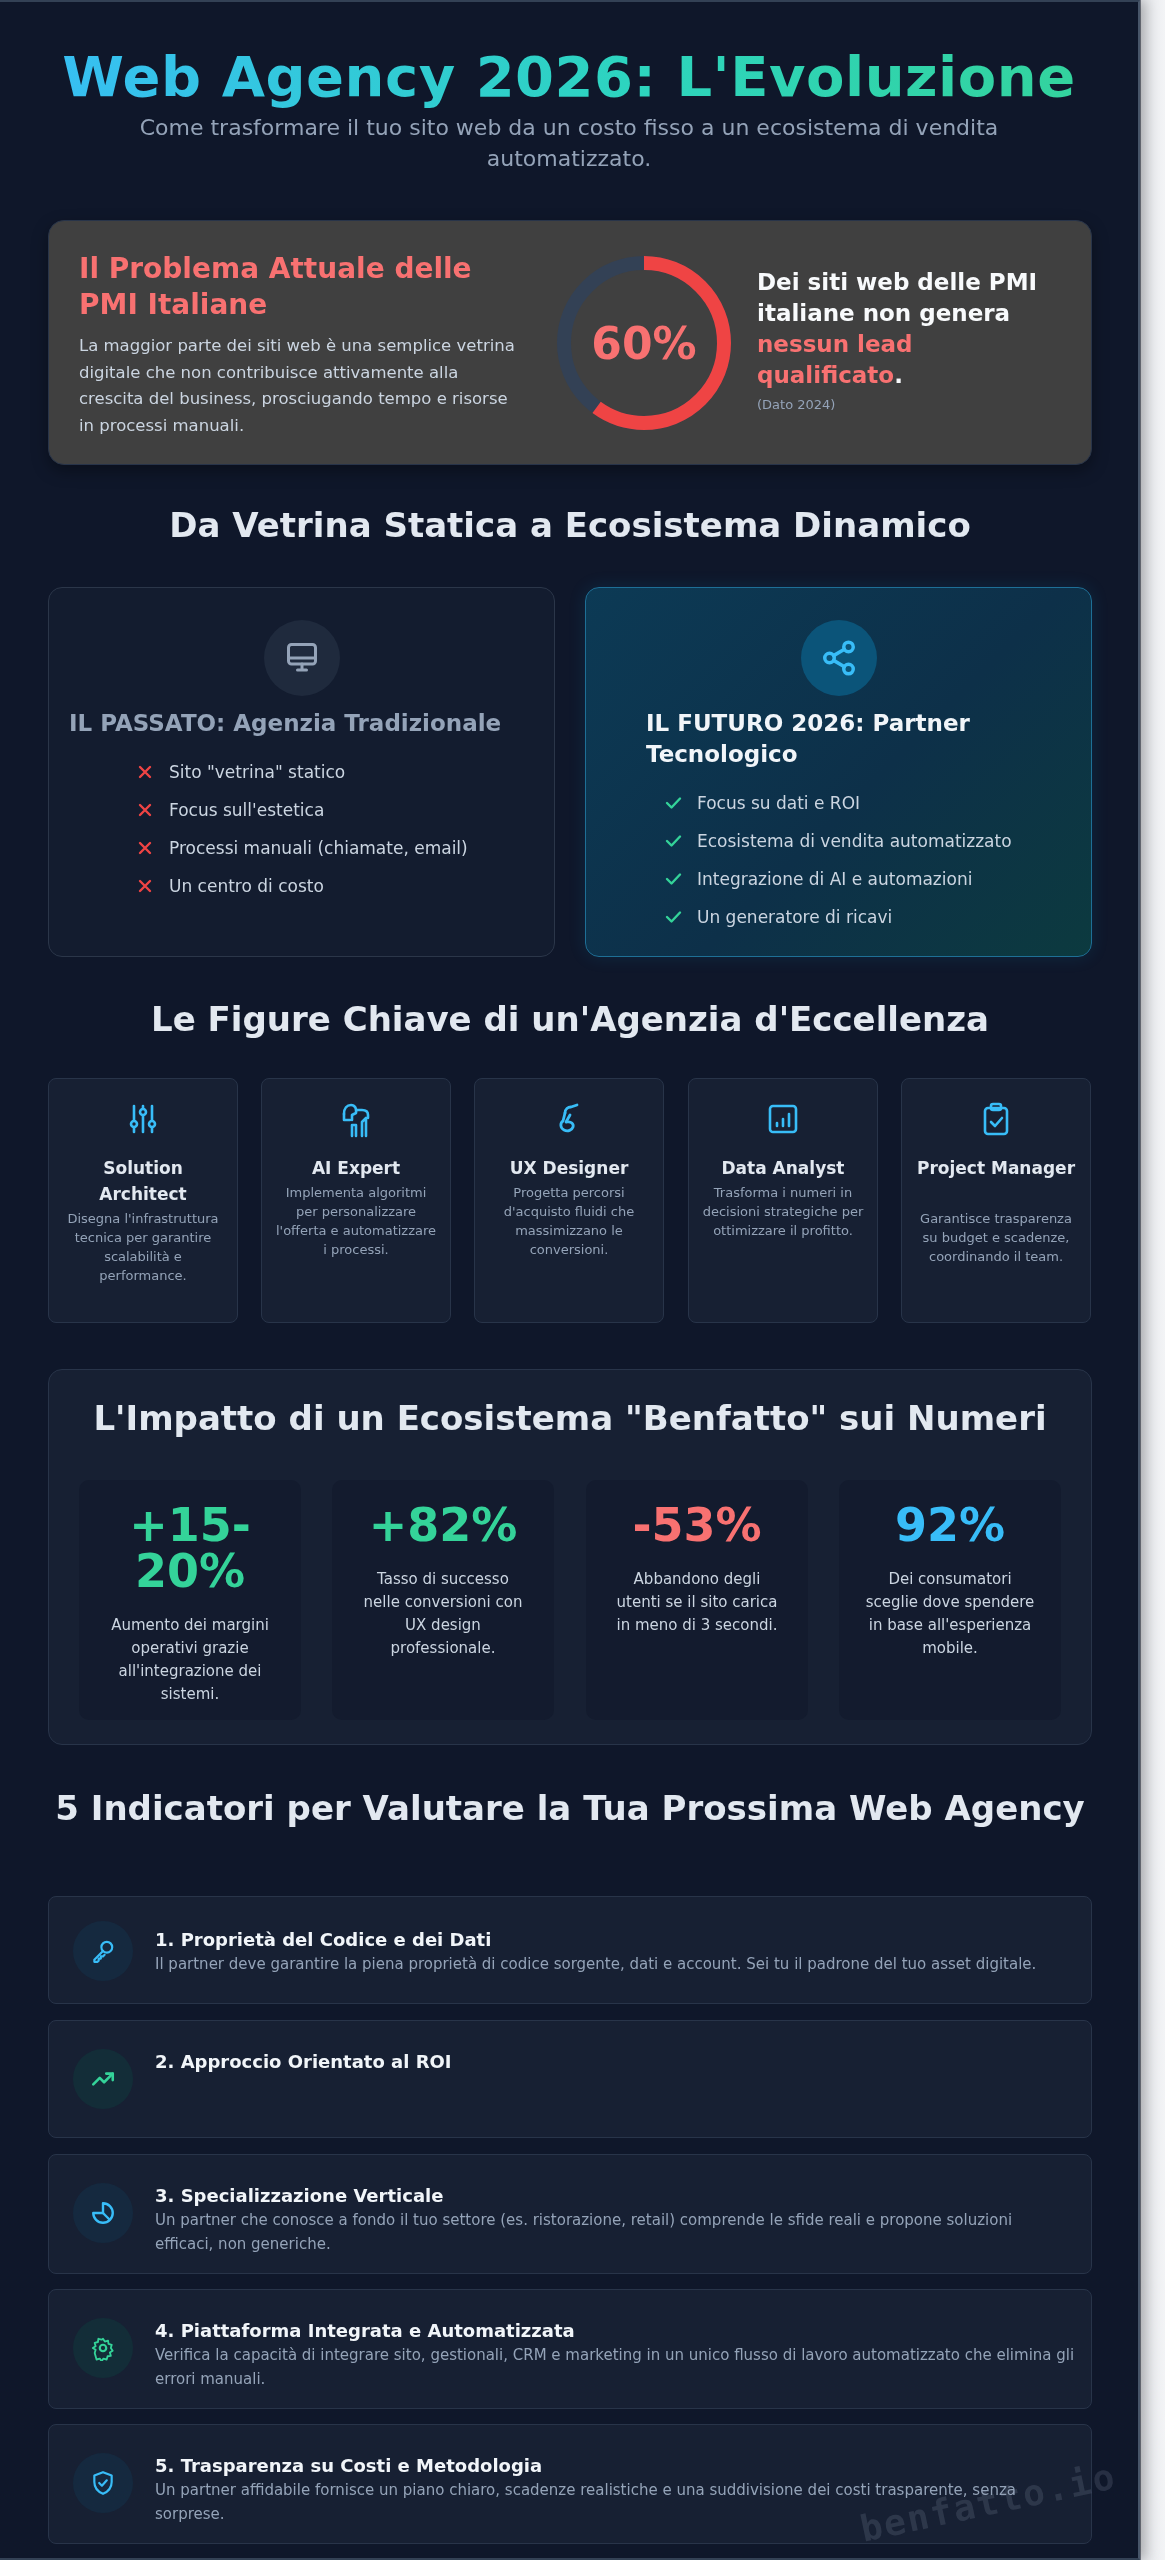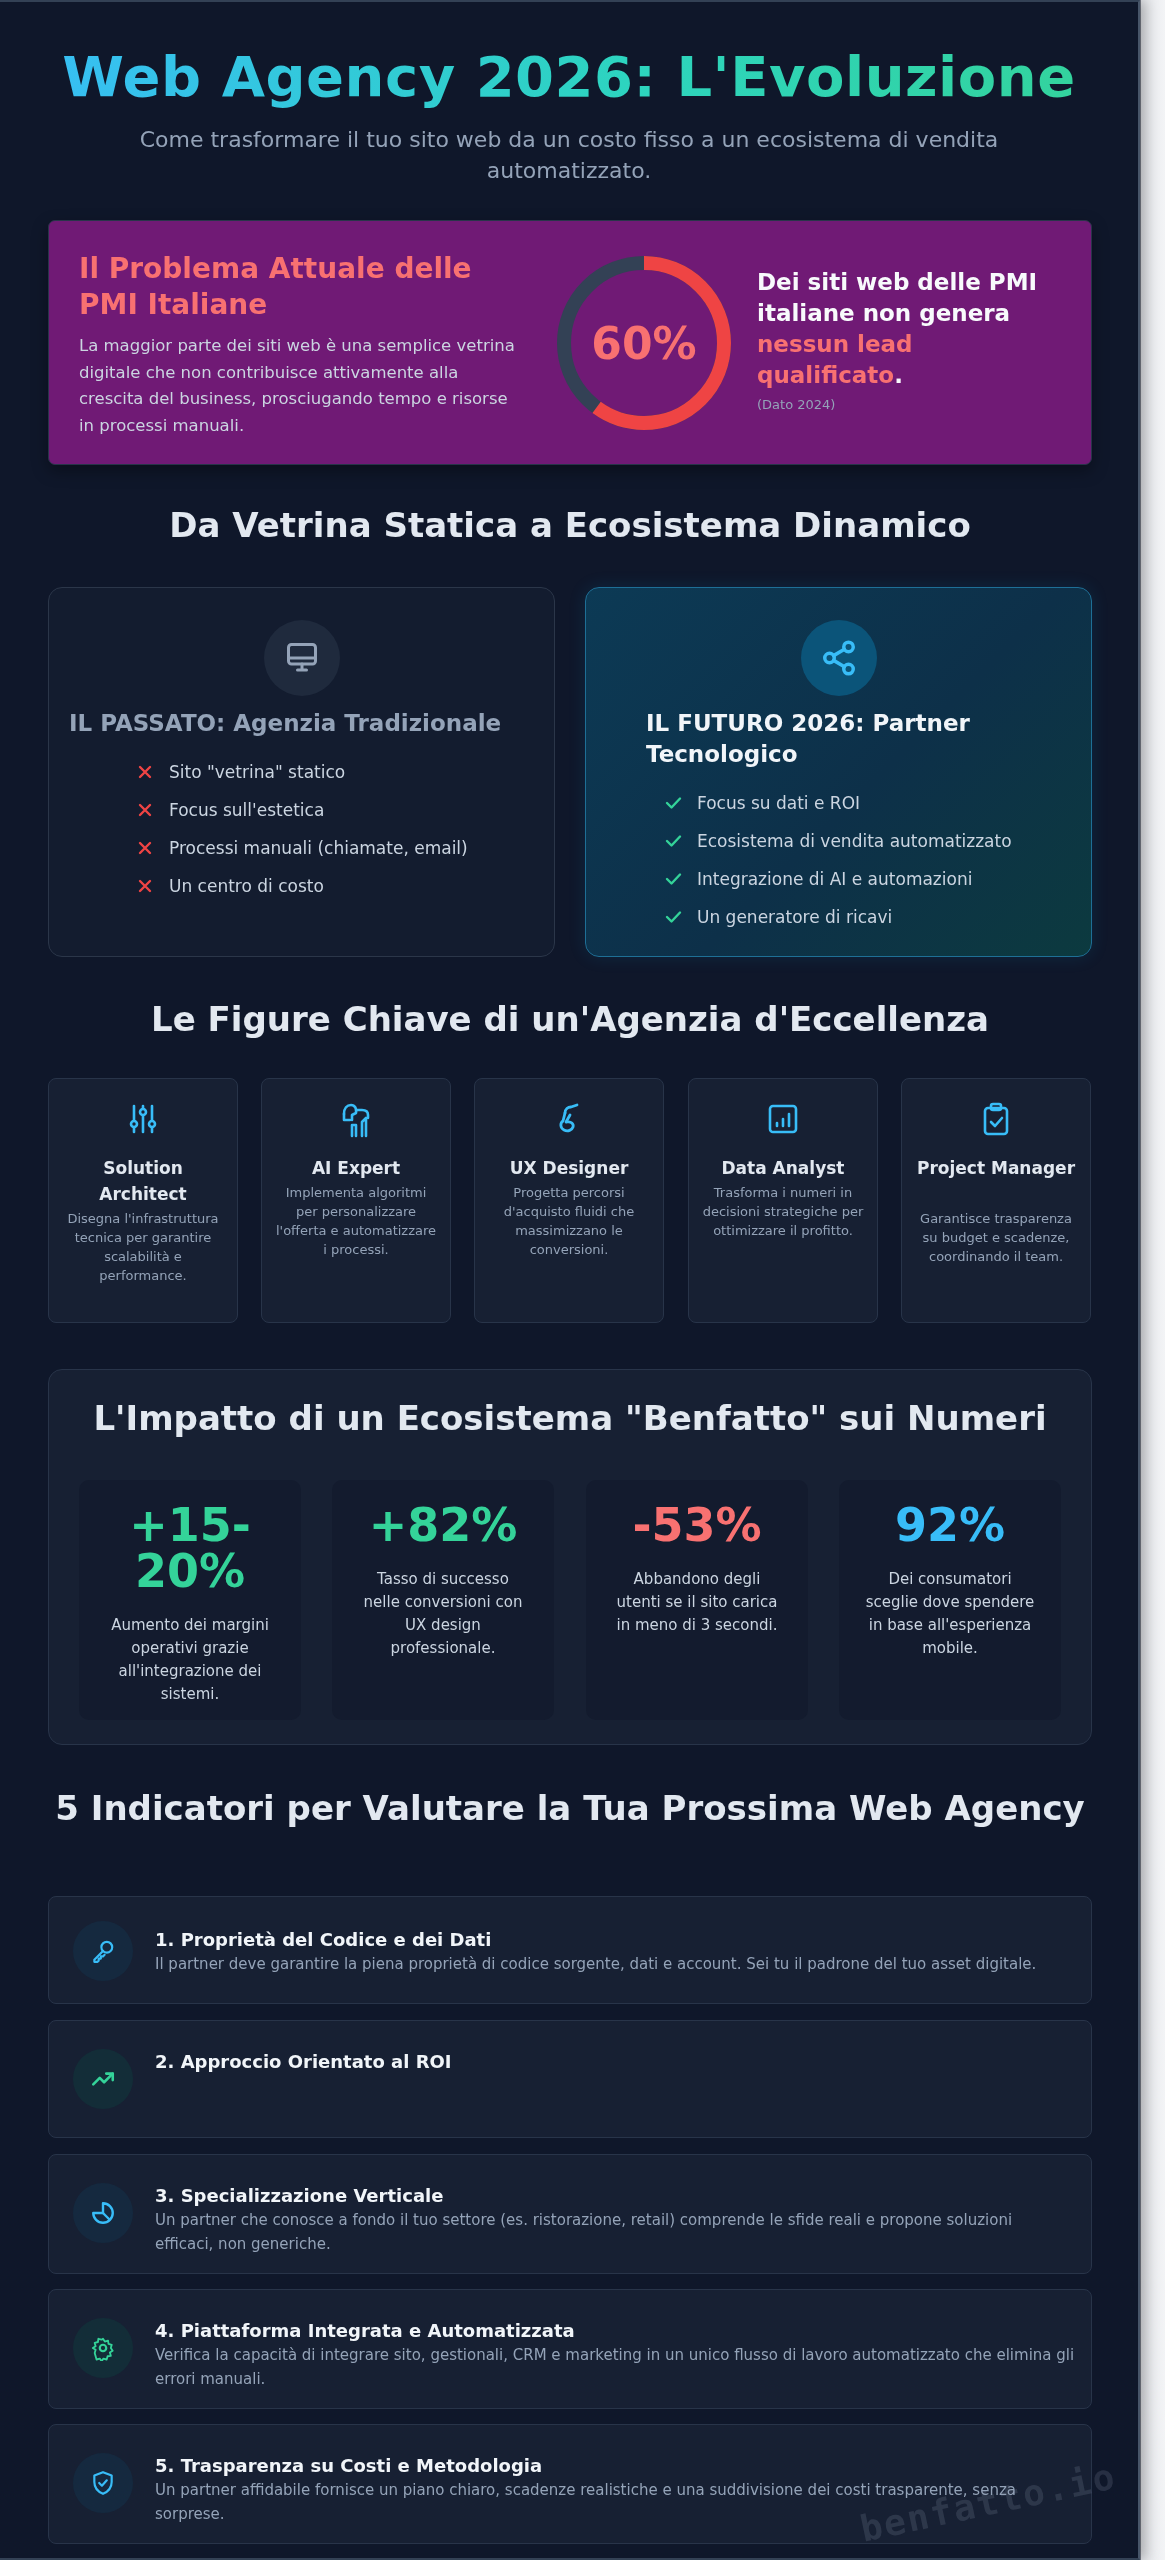--- a/index.html
+++ b/index.html
@@ -20,25 +20,25 @@
   }
   .header { text-align: center; padding-top: 40px; }
   .title {
     font-size: 56px; font-weight: bold; line-height: 70px;
     background: linear-gradient(90deg, #38bdf8 0%, #2dd4bf 55%, #34d399 100%);
     -webkit-background-clip: text; background-clip: text; color: transparent;
     letter-spacing: 0.5px;
   }
   .subtitle {
     color: #94a3b8; font-size: 22px; line-height: 31px;
-    width: 960px; margin: 12px auto;
+    width: 960px; margin: 0 auto;
   }
 
   .card {
-    background: #701a75; border: 1px solid #283449; border-radius: 7px;
+    background: #404040; border: 1px solid #283449; border-radius: 16px;
   }
 
   
   .problem {
     position: absolute; left: 48px; top: 218px; width: 1044px; height: 245px;
     box-shadow: 0 6px 16px rgba(0,0,0,0.35);
   }
   .problem h2 {
     position: absolute; left: 30px; top: 30px; width: 440px;
     color: #f87171; font-size: 28px; line-height: 36px; font-weight: bold;

